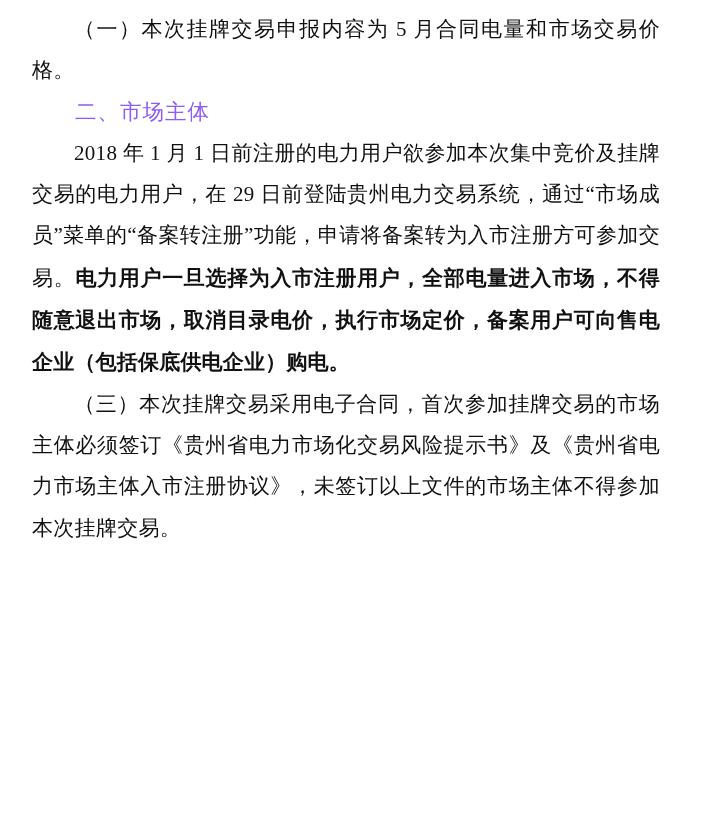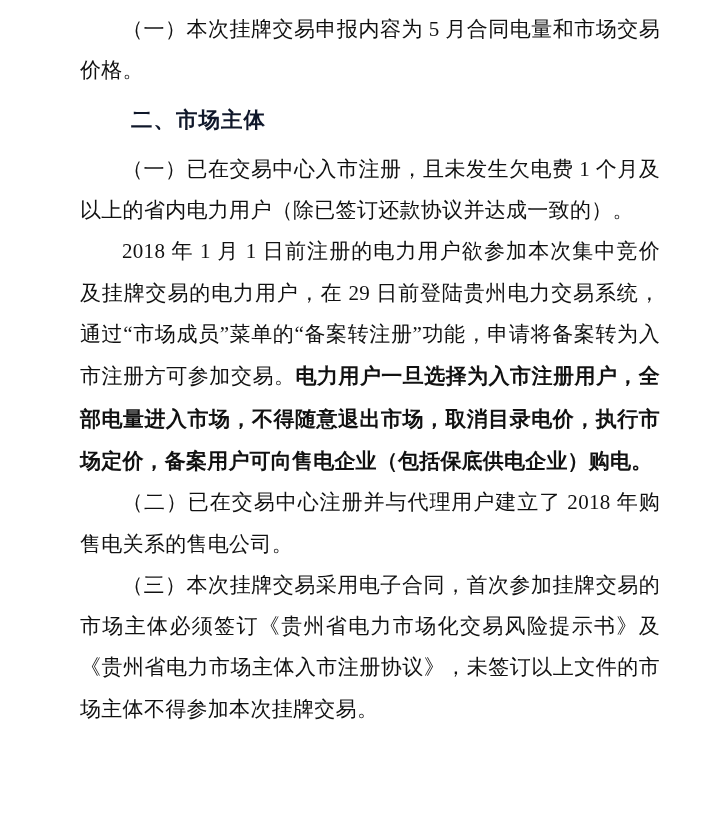--- a/index.html
+++ b/index.html
@@ -10,61 +10,59 @@
     width: 713px;
     height: 833px;
     background: #ffffff;
     overflow: hidden;
     font-family: "Liberation Serif", "DejaVu Serif", serif;
   }
   .page {
     box-sizing: border-box;
     width: 713px;
     height: 591px;
-    padding: 9px 53px 0 80px;
+    padding: 9px 53px 0 32px;
     background: #ffffff;
     color: #111111;
   }
   .para {
     margin: 0;
     font-size: 21px;
     line-height: 41.3px;
     text-align: justify;
     text-justify: inter-character;
     text-indent: 2em;
     color: #111111;
     letter-spacing: 0.3px;
   }
   .section-heading {
-    margin: 8px;
+    margin: 0;
     font-size: 21.5px;
     line-height: 41.3px;
     text-indent: 2em;
     font-family: "Liberation Sans", "DejaVu Sans", sans-serif;
-    font-weight: 700;
-    color: #0f172a;
+    font-weight: 400;
+    color: #8b5cf6;
     letter-spacing: 1px;
   }
   .bold-run {
     font-weight: 700;
     font-family: "Liberation Sans", "DejaVu Sans", sans-serif;
     letter-spacing: 0.2px;
   }
 </style>
 </head>
 <body>
 
 <div class="page">
 
   <p class="para">（一）本次挂牌交易申报内容为 5 月合同电量和市场交易价格。</p>
 
 
   <p class="section-heading">二、市场主体</p>
 
-  <p class="para">（一）已在交易中心入市注册，且未发生欠电费 1 个月及以上的省内电力用户（除已签订还款协议并达成一致的）。</p>
 
   <p class="para"><span>2018 年 1 月 1 日前注册的电力用户欲参加本次集中竞价及挂牌交易的电力用户，在 29 日前登陆贵州电力交易系统，通过“市场成员”菜单的“备案转注册”功能，申请将备案转为入市注册方可参加交易。</span><span class="bold-run">电力用户一旦选择为入市注册用户，全部电量进入市场，不得随意退出市场，取消目录电价，执行市场定价，备案用户可向售电企业（包括保底供电企业）购电。</span></p>
 
-  <p class="para">（二）已在交易中心注册并与代理用户建立了 2018 年购售电关系的售电公司。</p>
 
   <p class="para">（三）本次挂牌交易采用电子合同，首次参加挂牌交易的市场主体必须签订《贵州省电力市场化交易风险提示书》及《贵州省电力市场主体入市注册协议》，未签订以上文件的市场主体不得参加本次挂牌交易。</p>
 
 </div>
 
 </body></html>

